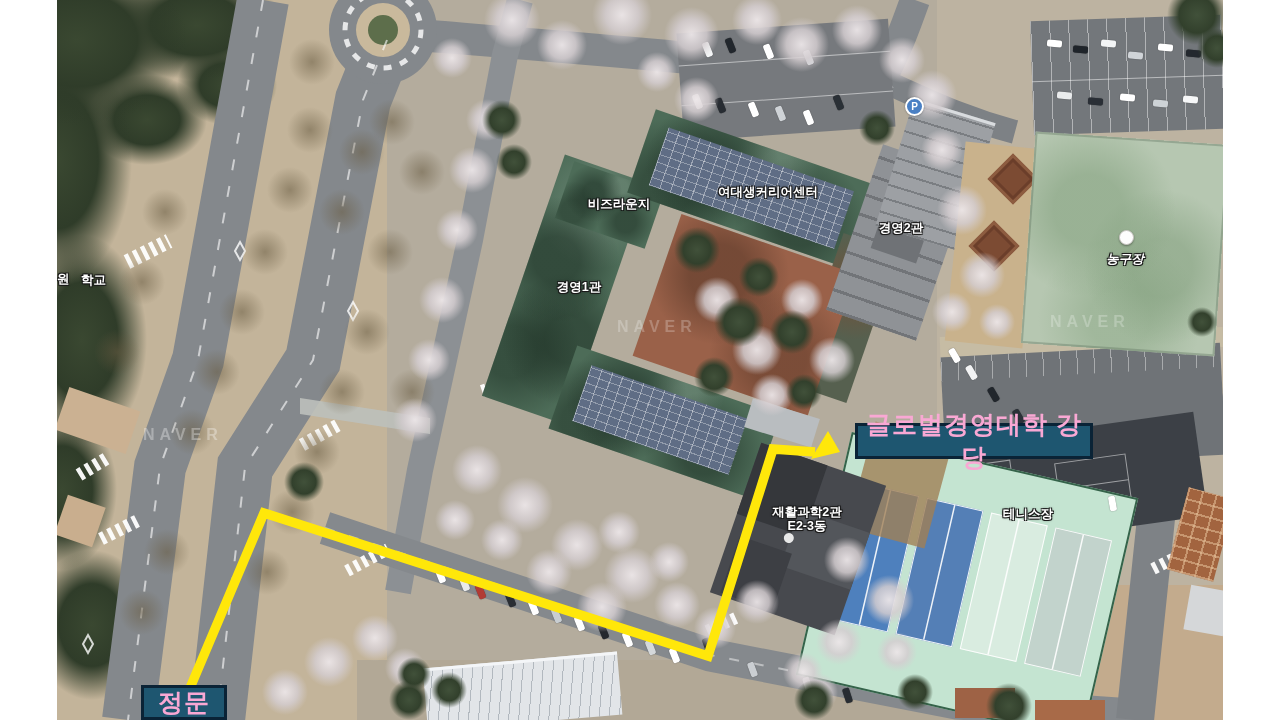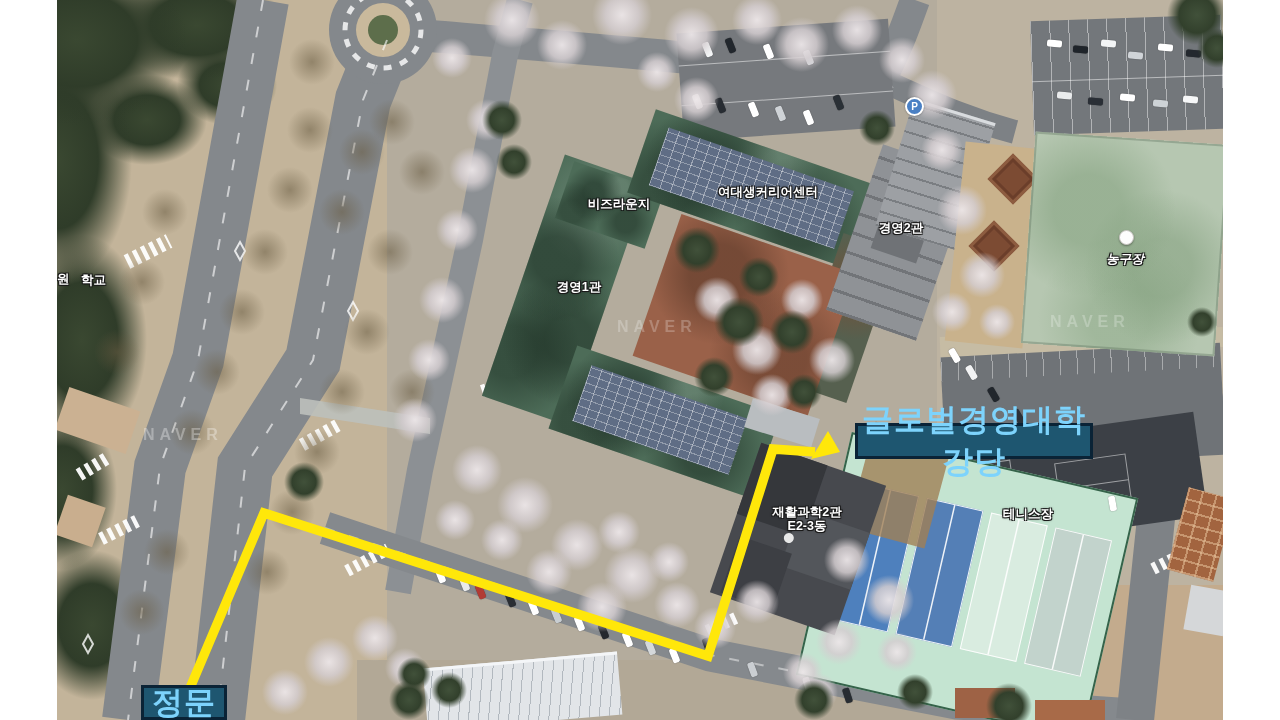--- a/index.html
+++ b/index.html
@@ -25,21 +25,21 @@
      repeating-linear-gradient(0deg, rgba(255,255,255,.32) 0 1px, transparent 1px 8px);}
   .car{position:absolute;width:15px;height:7px;border-radius:2px;transform:rotate(var(--r));
        box-shadow:0 0 1px rgba(0,0,0,.55);}
   
   .maplabel{position:absolute;transform:translateX(-50%);color:#fff;font-size:12.5px;font-weight:bold;
     white-space:nowrap;text-shadow:-1px -1px 0 #1a1a1a,1px -1px 0 #1a1a1a,-1px 1px 0 #1a1a1a,1px 1px 0 #1a1a1a,0 0 3px rgba(0,0,0,.8);}
   .edgelabel{transform:none;}
   .wm{position:absolute;color:rgba(255,255,255,.32);font-size:16px;font-weight:bold;letter-spacing:5px;}
   
   .labelbox{position:absolute;box-sizing:border-box;background:#1e5670;border:3px solid #0a2336;
-    color:#7dd3fc;font-size:31px;font-weight:600;text-align:center;letter-spacing:1px;
+    color:#f9a8d4;font-size:25px;font-weight:600;text-align:center;letter-spacing:1px;
     display:flex;align-items:center;justify-content:center;}
   #p-icon{position:absolute;left:848px;top:97px;width:15px;height:15px;border-radius:50%;
     background:#4a80c4;border:2px solid #fff;box-shadow:0 0 2px rgba(0,0,0,.4);
     color:#fff;font-size:10px;font-weight:bold;line-height:15px;text-align:center;}
   .dot{position:absolute;width:13px;height:13px;border-radius:50%;background:#fdfdfd;border:1.5px solid #c9c6c2;box-shadow:0 1px 2px rgba(0,0,0,.35);}
   .court{position:absolute;box-sizing:border-box;border:1.5px solid rgba(255,255,255,.9);
     background-image:linear-gradient(rgba(255,255,255,.9),rgba(255,255,255,.9));
     background-size:1.5px 100%;background-position:center;background-repeat:no-repeat;}
   .dcourt{position:absolute;box-sizing:border-box;border:1px solid rgba(255,255,255,.5);
     background-image:linear-gradient(rgba(255,255,255,.5),rgba(255,255,255,.5));

